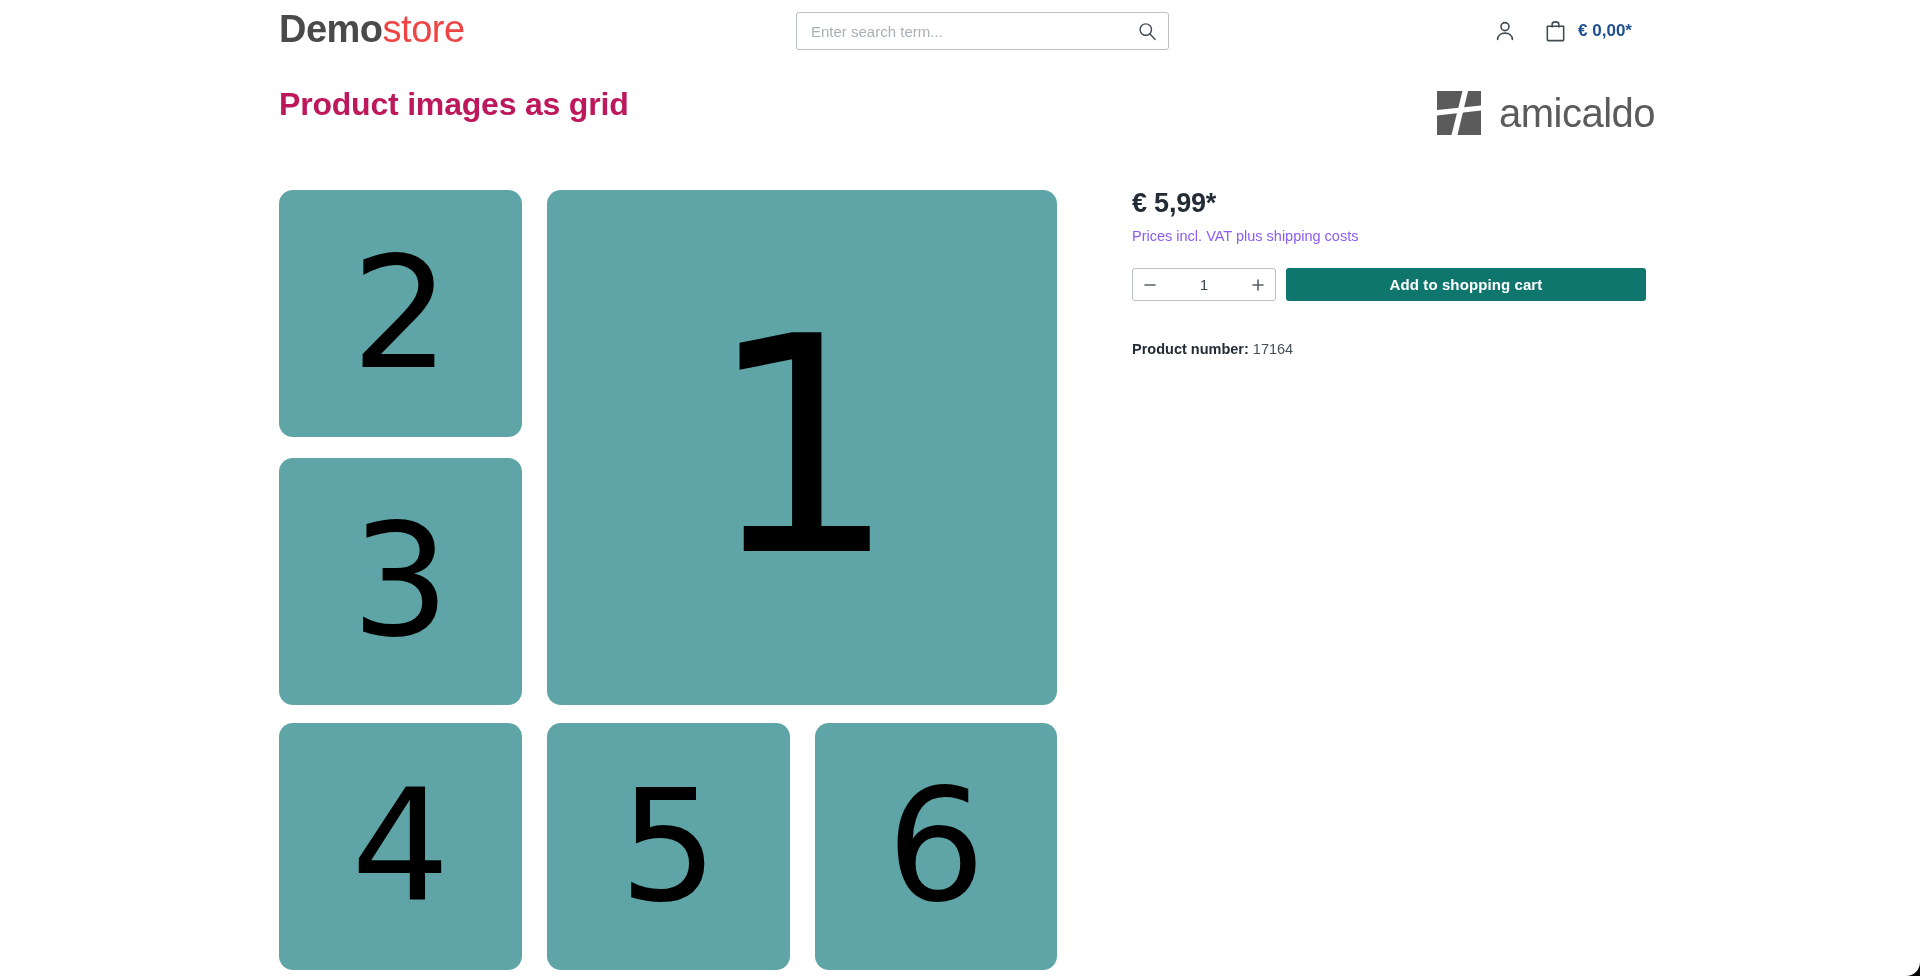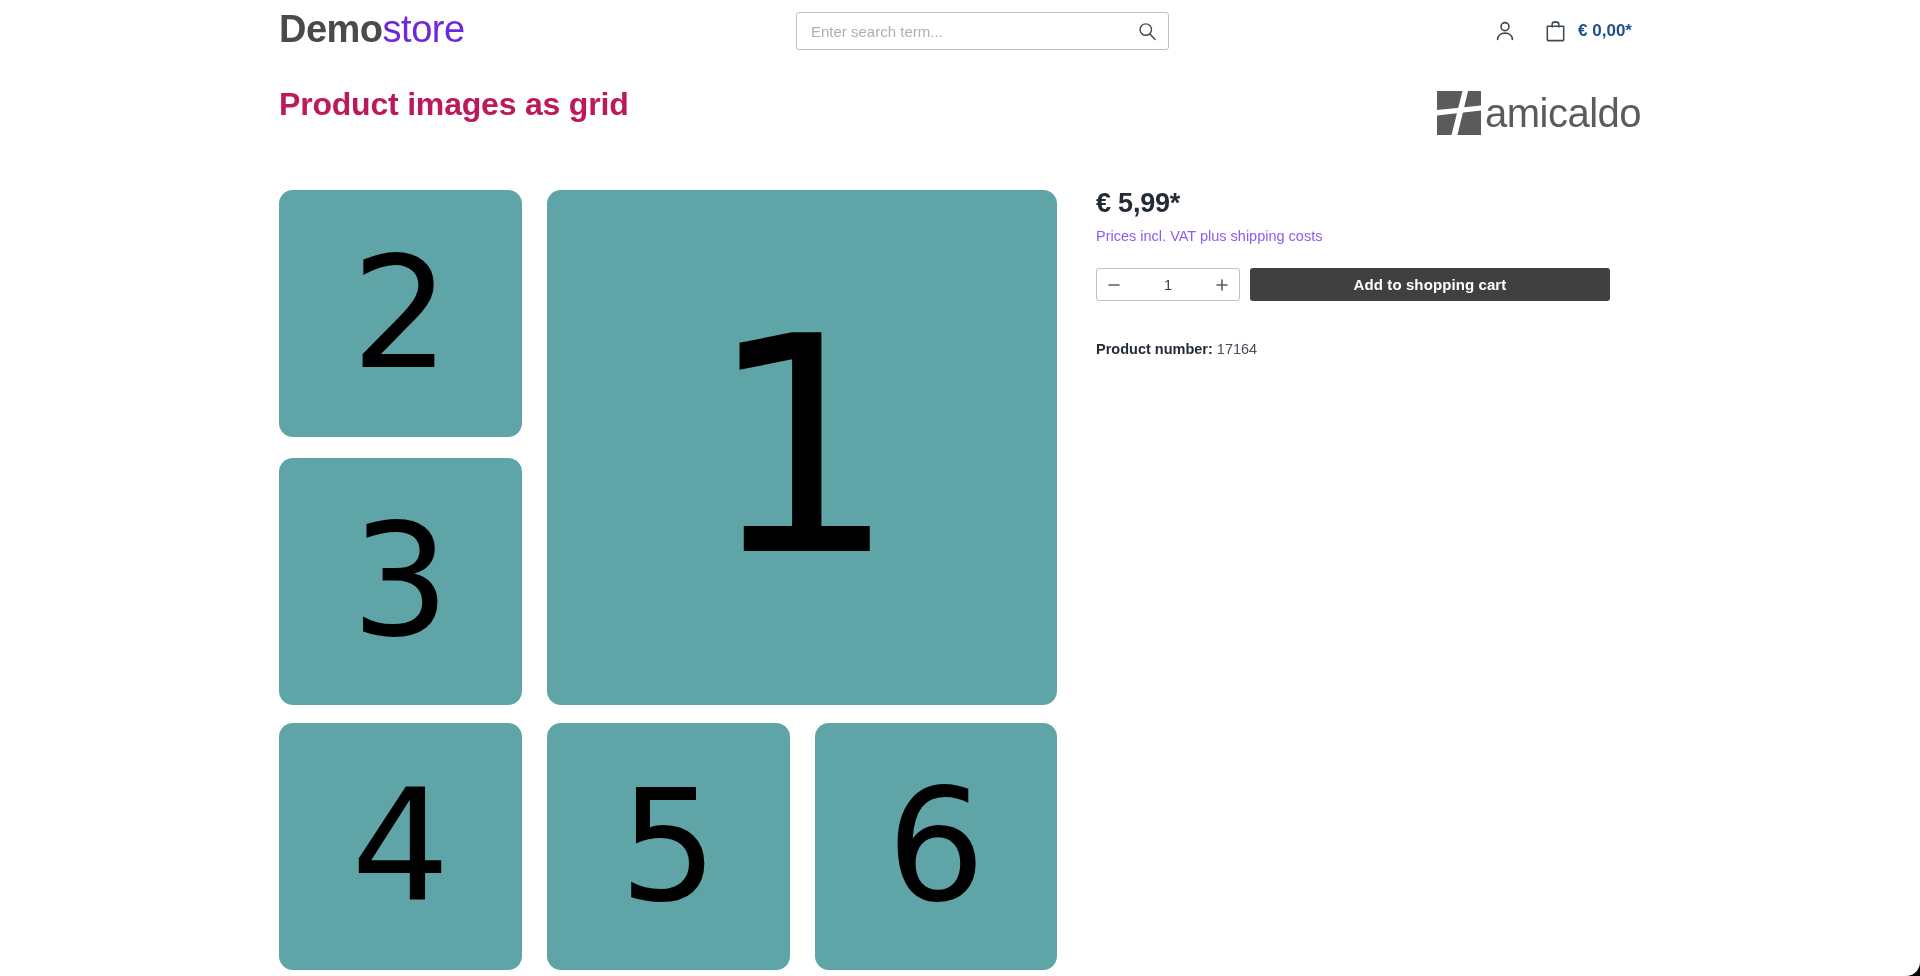--- a/index.html
+++ b/index.html
@@ -23,21 +23,21 @@
     left: 0; top: 0; width: 1920px; height: 62px;
     background: #ffffff;
   }
   #logo {
     position: absolute; left: 279px; top: 6px;
     font-size: 38px; line-height: 46px;
     color: #4a4a4a; letter-spacing: -0.5px;
     white-space: nowrap;
   }
   #logo .bold { font-weight: 700; color: #4a4a4a; }
-  #logo .light { font-weight: 400; color: #6d28d9; }
+  #logo .light { font-weight: 400; color: #ef4444; }
 
   #search-wrap {
     position: absolute; left: 796px; top: 12px;
     width: 373px; height: 38px;
     border: 1px solid #bcc1c7;
     border-radius: 3px;
     background: #fff;
   }
   #search-input {
     position: absolute; left: 0; top: 0;
@@ -70,21 +70,21 @@
   }
 
   
   #page-title {
     position: absolute; left: 279px; top: 86px;
     font-size: 32px; font-weight: 700; color: #be185d;
     letter-spacing: -0.2px; white-space: nowrap;
   }
   #brand-logo {
     position: absolute; left: 1437px; top: 91px;
-    display: flex; align-items: center; gap: 4px;
+    display: flex; align-items: center; gap: 18px;
   }
   #brand-mark { width: 44px; height: 44px; flex: none; }
   #brand-name {
     font-size: 40px; font-weight: 400; color: #5b5b5b;
     letter-spacing: -0.5px; line-height: 44px;
   }
 
   
   #gallery {
     position: absolute; left: 279px; top: 190px;
@@ -110,21 +110,21 @@
   #tile-1 { left: 268px; top: 0px;   width: 510px; height: 515px; }
   #tile-4 { left: 0px;   top: 533px; width: 243px; height: 247px; }
   #tile-5 { left: 268px; top: 533px; width: 243px; height: 247px; }
   #tile-6 { left: 536px; top: 533px; width: 242px; height: 247px; }
 
   #tile-2 span, #tile-3 span, #tile-4 span, #tile-5 span, #tile-6 span { font-size: 155px; }
   #tile-1 span { font-size: 300px; }
 
   
   #buy-box {
-    position: absolute; left: 1096px; top: 186px;
+    position: absolute; left: 1132px; top: 186px;
     width: 548px;
   }
   #price {
     font-size: 27px; font-weight: 700; color: #232c36;
     letter-spacing: -0.2px; line-height: 34px;
   }
   #tax-link {
     display: inline-block; margin-top: 6px;
     font-size: 14.5px; color: #8b5cf6; text-decoration: none;
     cursor: pointer; line-height: 20px;
@@ -143,21 +143,21 @@
     width: 34px; height: 31px; border: 0; background: transparent;
     cursor: pointer; display: flex; align-items: center; justify-content: center;
     color: #56606a;
   }
   #qty-value {
     flex: 1; text-align: center; font-size: 14.5px; color: #33414d;
     font-family: "Liberation Sans", sans-serif;
   }
   #add-to-cart {
     width: 360px; height: 33px;
-    background: #404040; color: #ffffff;
+    background: #0f766e; color: #ffffff;
     border: 0; border-radius: 3px; cursor: pointer;
     font-family: "Liberation Sans", sans-serif;
     font-size: 15px; font-weight: 700; letter-spacing: 0.1px;
   }
   #product-number {
     margin-top: 38px; font-size: 14.5px; color: #33414d; line-height: 20px;
   }
   #product-number .lbl { font-weight: 700; color: #232c36; }
   #product-number .val { font-weight: 400; color: #434f5b; }
 </style>

